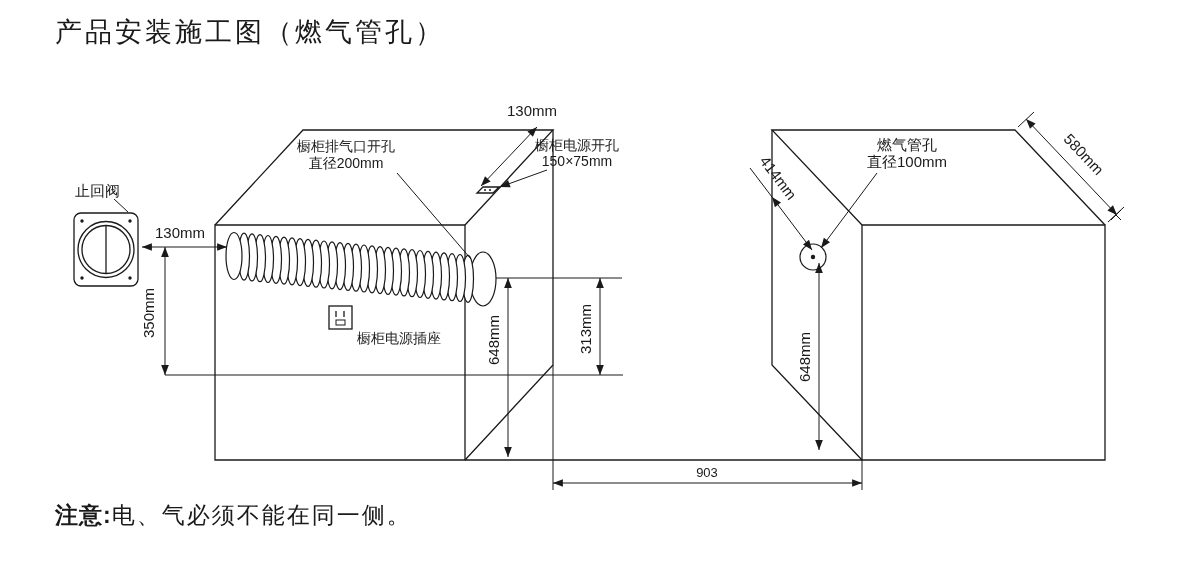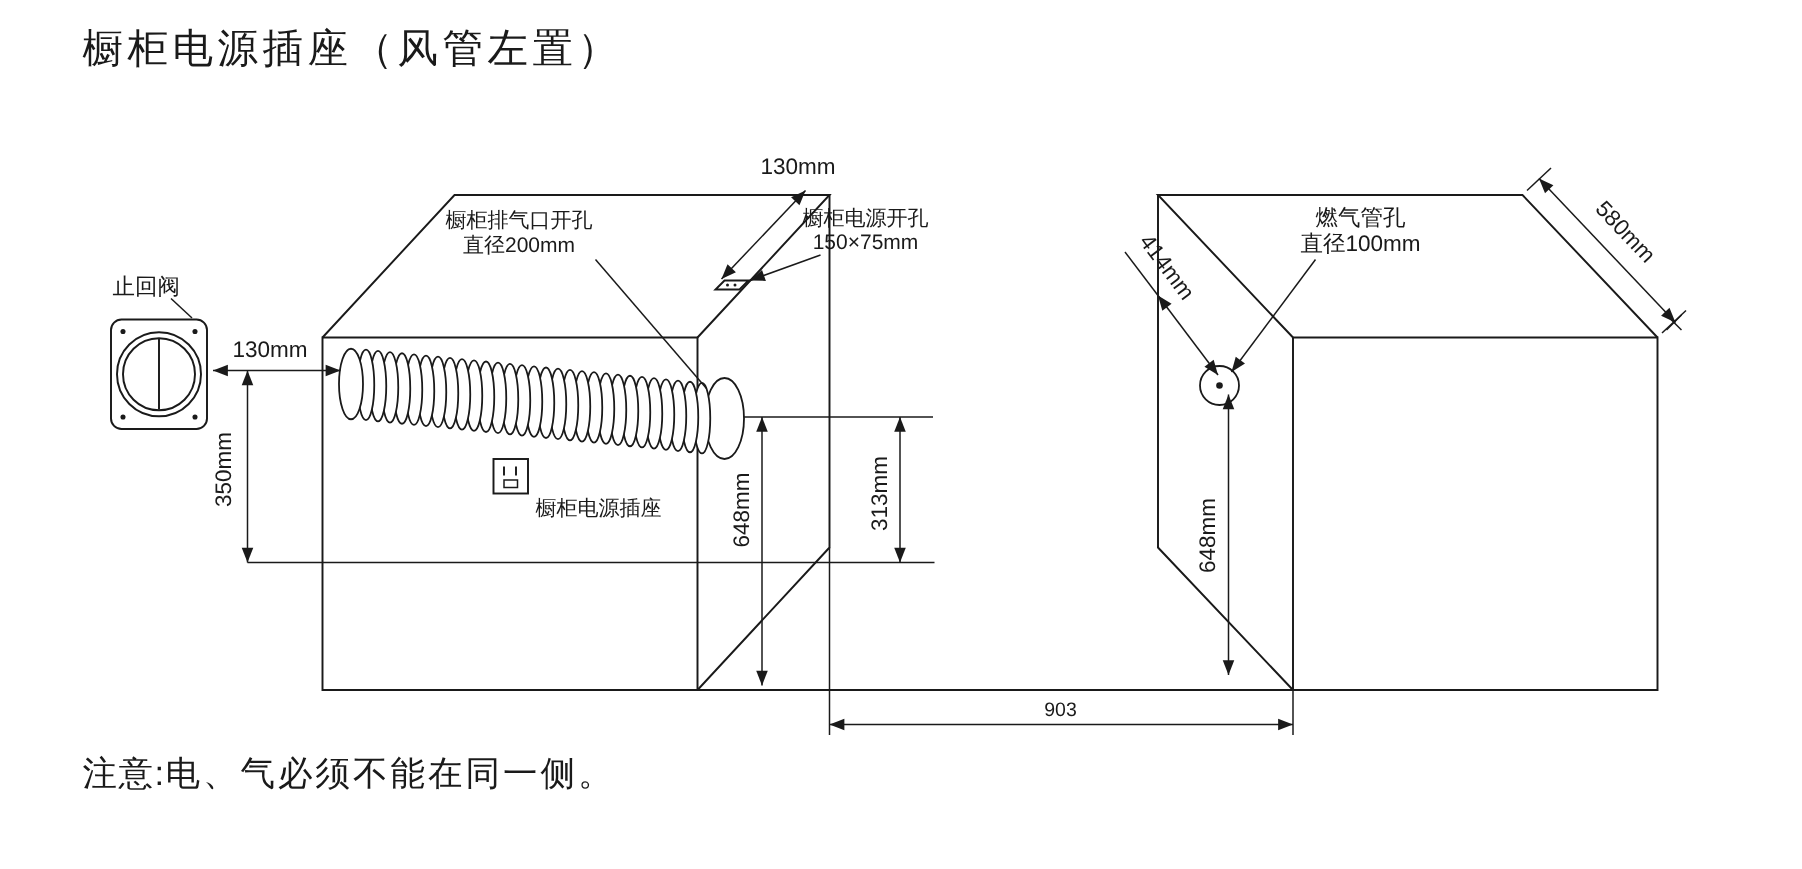--- a/index.html
+++ b/index.html
@@ -1,32 +1,32 @@
 <!DOCTYPE html>
 <html style="--line: #1a1a1a;"><head>
 <meta charset="utf-8">
 <style>
   *{margin:0;padding:0;box-sizing:border-box}
   html,body{width:1201px;height:579px;background:#fff;overflow:hidden;position:relative;
     font-family:"Liberation Sans","DejaVu Sans",sans-serif;}
   .title{position:absolute;left:55px;top:14px;font-size:27px;letter-spacing:3px;color:var(--line,#1a1a1a);font-weight:400;}
   .note{position:absolute;left:55px;top:500px;font-size:23px;letter-spacing:2px;color:var(--line,#1a1a1a);}
-  .note b{font-weight:normal;letter-spacing:1px;}
+  .note b{font-weight:bold;letter-spacing:1px;}
   svg{position:absolute;left:0;top:0;}
   .ln{fill:none;stroke:var(--line,#1a1a1a);stroke-width:1.3px;stroke-linejoin:miter;stroke-linecap:butt;}
   .th{fill:none;stroke:var(--line,#1a1a1a);stroke-width:1px;}
   .wf{fill:#fff;stroke:var(--line,#1a1a1a);stroke-width:1.2px;}
   .fl{fill:var(--line,#1a1a1a);stroke:none;}
   text{fill:var(--line,#1a1a1a);font-family:"Liberation Sans","DejaVu Sans",sans-serif;}
   .t13{font-size:13px}.t14{font-size:14px}.t15{font-size:15px}
 </style>
 </head>
 <body style="background: rgb(255, 255, 255);">
 
-<div class="title">橱柜电源插座（风管左置）</div>
+<div class="title">产品安装施工图（燃气管孔）</div>
 
 <svg width="1201" height="579" viewBox="0 0 1201 579">
   <defs>
     <marker id="arr" viewBox="0 0 10 8" refX="9.5" refY="4" markerWidth="11" markerHeight="9" orient="auto-start-reverse">
       <path d="M0.5,0.5 L9.5,4 L0.5,7.5 Z" class="fl"></path>
     </marker>
   </defs>
 
   <g>
     <path class="ln" d="M215,225 H465 V460 H215 Z"></path>

